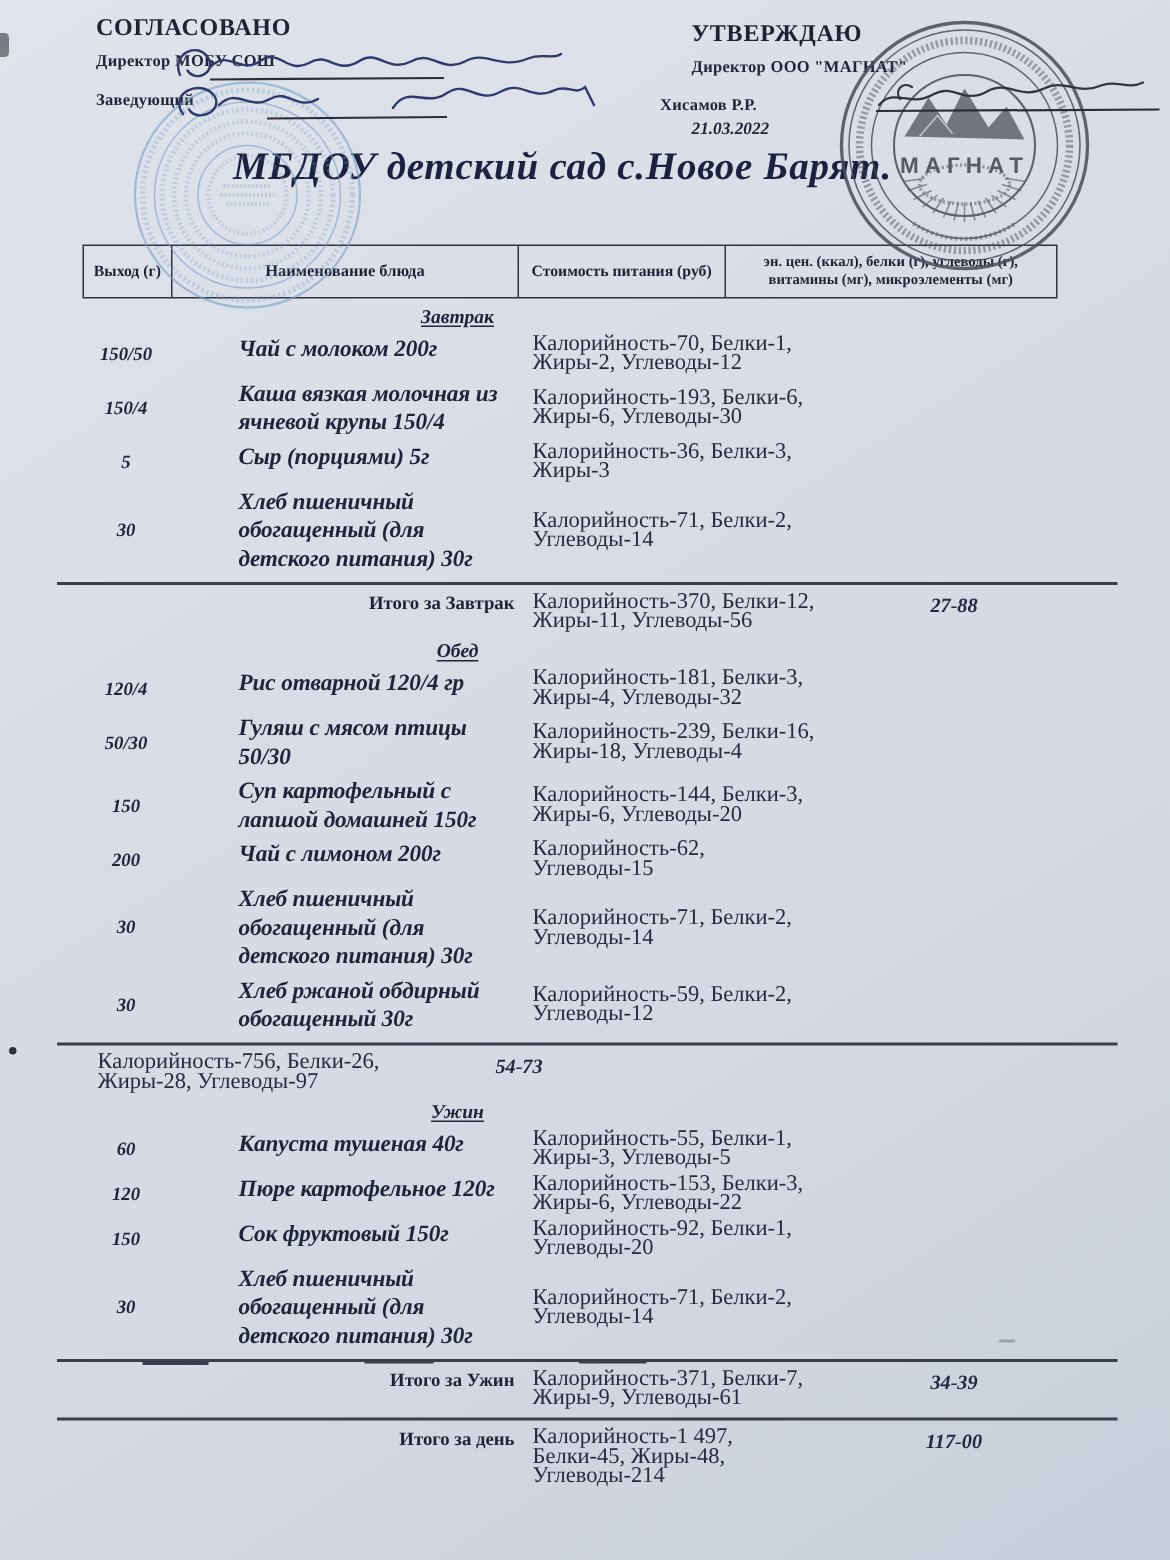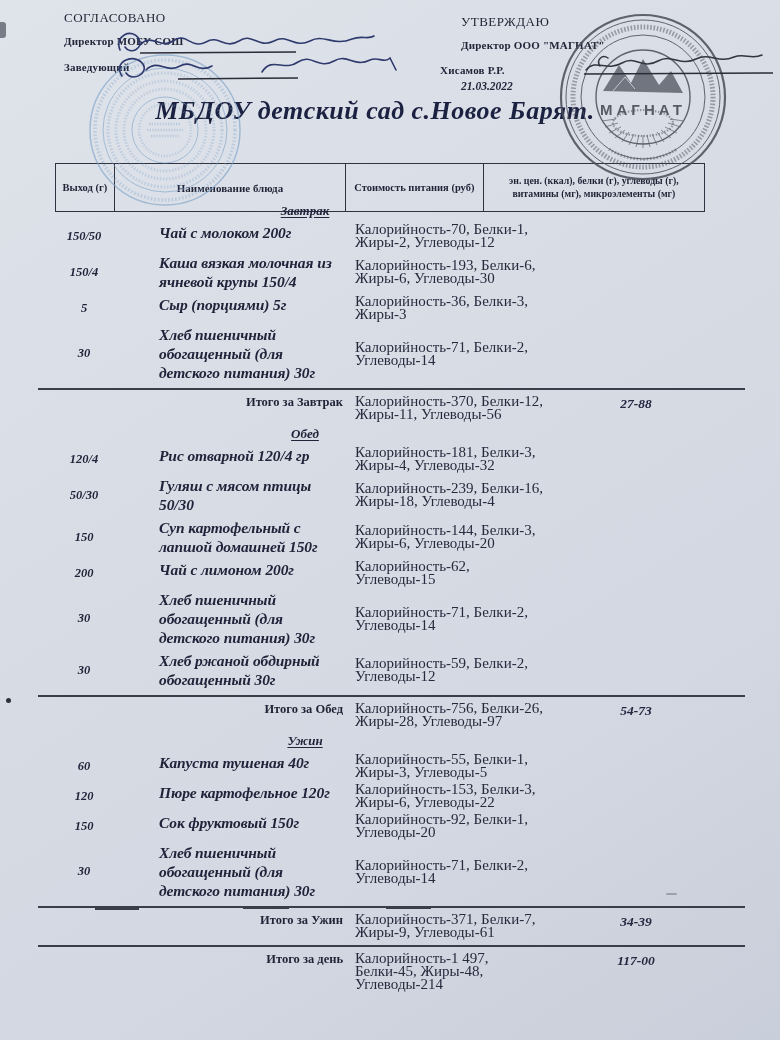--- a/index.html
+++ b/index.html
@@ -4,34 +4,34 @@
 <style>
   html,body { margin:0; padding:0; background:#b9bec9; }
   .page {
     position:relative; width:780px; height:1040px; margin:0 auto;
     background:linear-gradient(148deg,#dfe3ea 0%,#d8dce5 40%,#d3d8e2 70%,#c9cfda 100%);
     overflow:hidden;
     font-family:"Liberation Serif","DejaVu Serif",serif;
     color:#232636;
   }
   .abs { position:absolute; }
-  .hdr-label { font-weight:normal; font-size:13px; letter-spacing:.5px; color:#1f2233; }
+  .hdr-label { font-weight:bold; font-size:16px; letter-spacing:.5px; color:#1f2233; }
   .hdr-small { font-weight:bold; font-size:11px; letter-spacing:.2px; color:#22263a; }
   .hdr-date  { font-weight:bold; font-style:italic; font-size:11.5px; color:#22263a; }
 
   .doc-title {
     left:0; right:30px; top:96; text-align:center;
     font-size:26px; font-weight:bold; font-style:italic;
     letter-spacing:.5px; color:#1b2140;
     top:96px;
   }
 
   
   .thead {
-    left:55px; top:163px; width:650px; height:49px;
+    left:55px; top:163px; width:650px; height:36px;
     display:flex; box-sizing:border-box;
     border:1.6px solid #2f3240;
   }
   .th {
     display:flex; align-items:center; justify-content:center;
     box-sizing:border-box; text-align:center;
     font-weight:bold; color:#1f2336; padding:1px 4px;
   }
   .th + .th { border-left:1.6px solid #2f3240; }
   .th1 { width:58px;  font-size:10.5px; }
@@ -179,21 +179,20 @@
   </div>
 
   <div class="row">
     <div class="c1">30</div>
     <div class="c2">Хлеб ржаной обдирный обогащенный 30г</div>
     <div class="c3">Калорийность-59, Белки-2, Углеводы-12</div>
     <div class="c4"></div>
   </div>
 </div>
     <div class="row total-row">
-      <div class="total-label">Итого за Обед</div>
       <div class="c3">Калорийность-756, Белки-26, Жиры-28, Углеводы-97</div>
       <div class="c4">54-73</div>
     </div>
   </div>
 
   <div class="section">
     <div class="section-label">Ужин</div>
     <div>
   <div class="row">
     <div class="c1">60</div>

